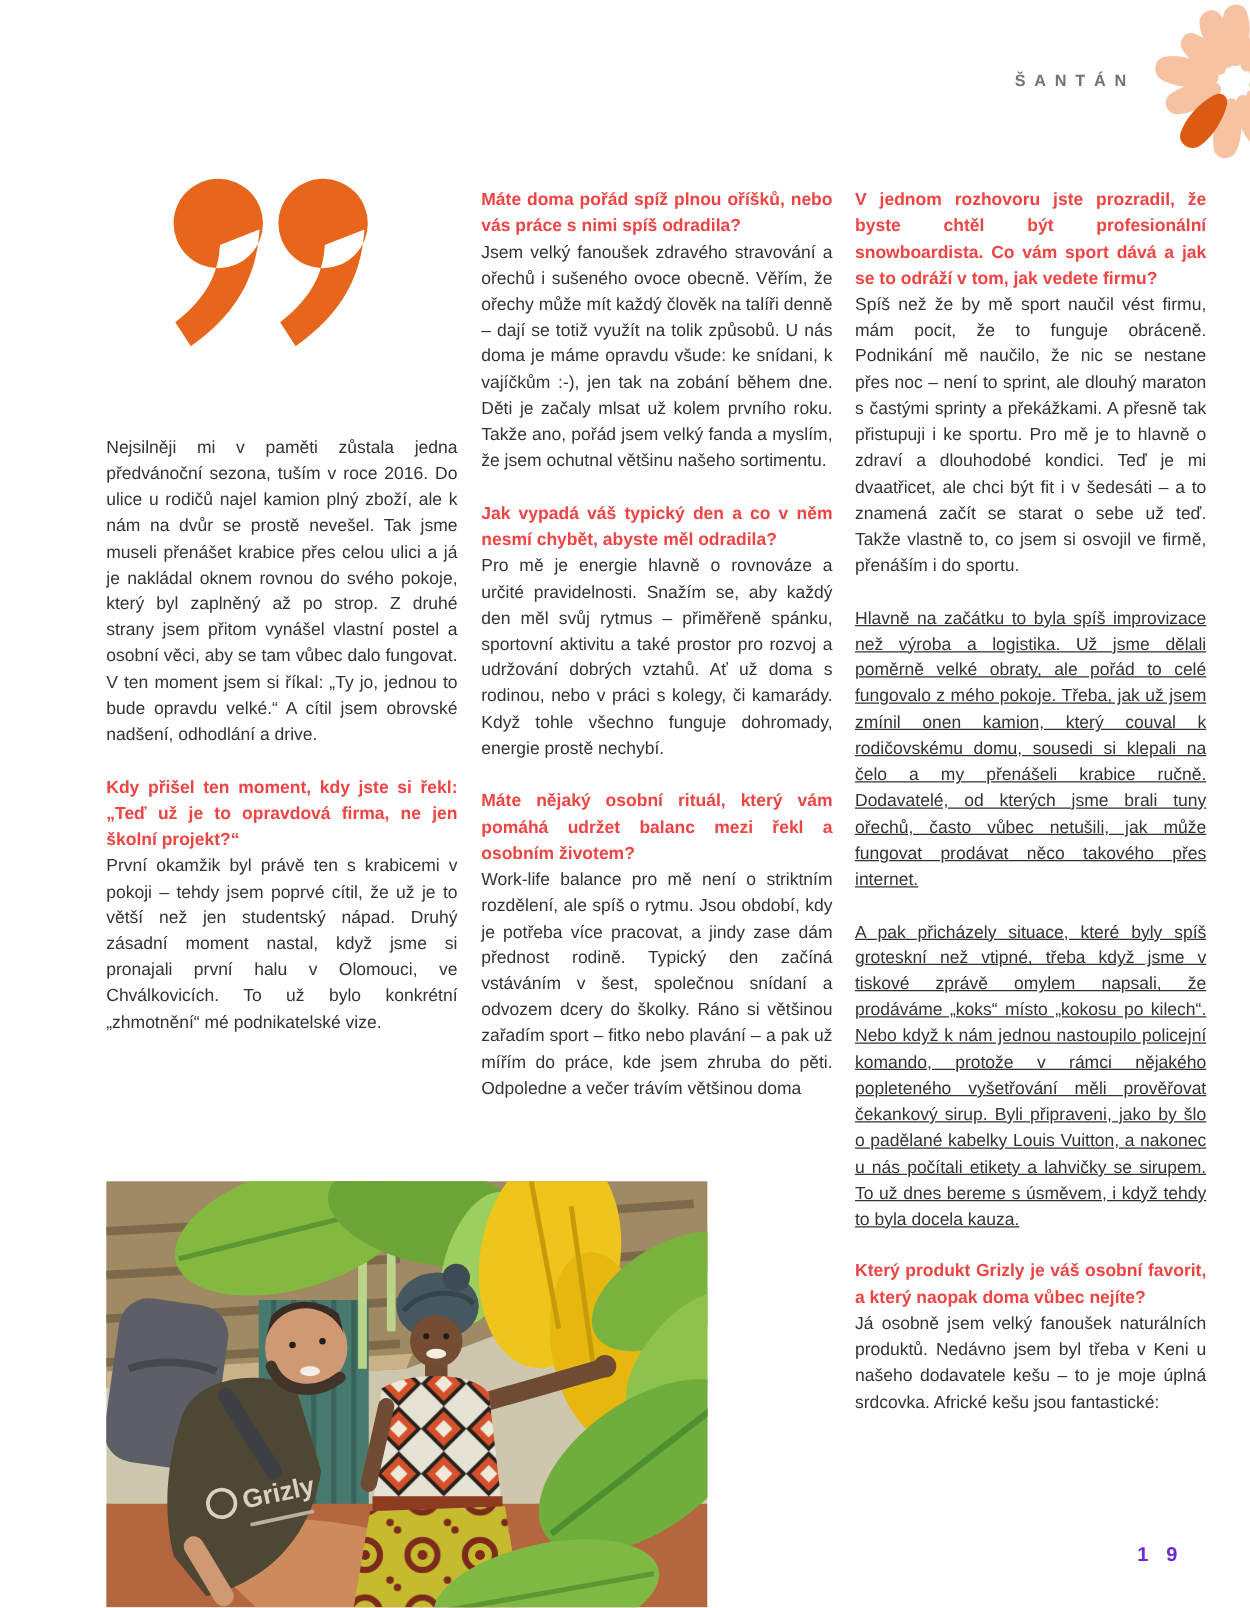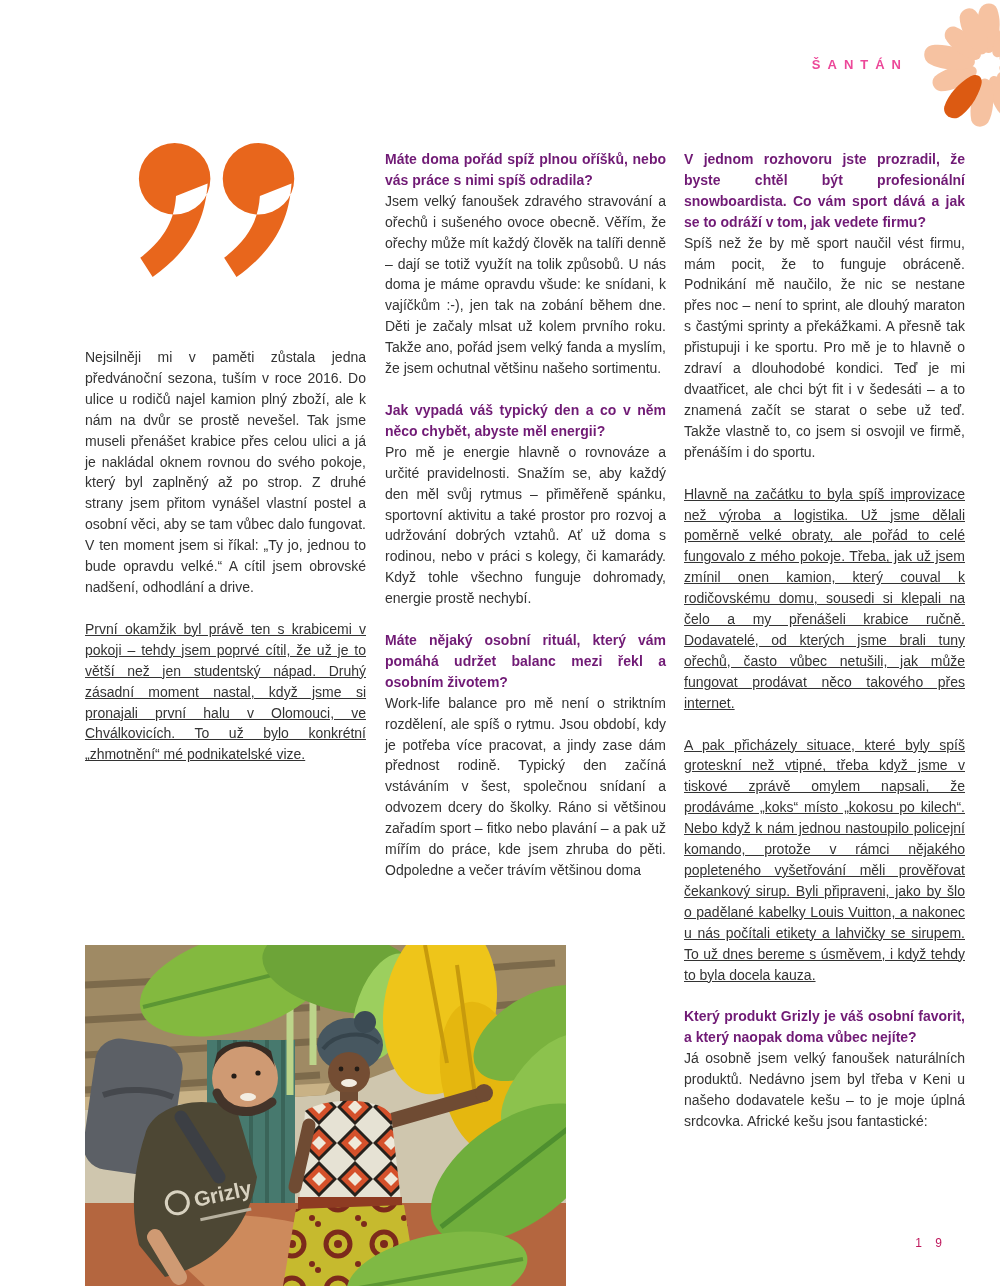--- a/index.html
+++ b/index.html
@@ -4,40 +4,40 @@
 <style>
   html,body{margin:0;padding:0;}
   body{
     width:1000px;height:1286px;position:relative;overflow:hidden;
     background:#ffffff;color:#2e2e2e;
     font-family:"Liberation Sans","DejaVu Sans",sans-serif;
   }
   .brand{
     position:absolute;top:57px;right:92px;
     font-size:13px;font-weight:bold;letter-spacing:7px;
-    color:#ec4899;white-space:nowrap;
+    color:#737373;white-space:nowrap;
   }
   .flower{position:absolute;top:-4px;left:915px;}
   .quote{position:absolute;top:142px;left:132px;}
   .col{
     position:absolute;width:281px;
     font-size:14px;line-height:20.9px;text-align:justify;
     color:#333333;
   }
   #col1{left:85px;top:347px;}
   #col2{left:385px;top:149px;}
   #col3{left:684px;top:149px;}
   .col p{margin:0;}
-  .col p.q{font-weight:bold;color:#701a75;margin-top:21px;}
+  .col p.q{font-weight:bold;color:#ef4444;margin-top:21px;}
   .col p:first-child{margin-top:0;}
   .col p.a + p.a{margin-top:21px;text-decoration:underline;}
   .photo{position:absolute;left:85px;top:945px;width:481px;height:341px;}
   .pagenum{
     position:absolute;right:53px;top:1236px;
-    font-size:12px;font-weight:normal;letter-spacing:5px;color:#be185d;
+    font-size:16px;font-weight:bold;letter-spacing:5px;color:#6d28d9;
   }
 </style>
 </head>
 <body>
 
 <div class="brand">ŠANTÁN</div>
 
 <svg class="flower" width="150" height="150" viewBox="0 0 150 150" aria-hidden="true">
   <defs>
     <path id="petal" d="M-6,-18 C-11,-30 -12,-46 -8,-56 C-4,-63 6,-63 9,-56 C13,-45 12,-30 7,-18 C4,-11 -3,-11 -6,-18 Z"></path>
@@ -64,27 +64,28 @@
 
 <svg class="quote" width="165" height="145" viewBox="0 0 240 210" aria-hidden="true">
   <g fill="#E8661C">
     <path d="M62,1 A52,52 0 1,0 62,105 A52,52 0 1,0 62,1 Z M110,60 C106,120 80,160 30,196 L12,168 C48,140 62,112 64,78 Z"></path>
     <path transform="translate(122,0)" d="M62,1 A52,52 0 1,0 62,105 A52,52 0 1,0 62,1 Z M110,60 C106,120 80,160 30,196 L12,168 C48,140 62,112 64,78 Z"></path>
   </g>
 </svg>
 
 <div class="col" id="col1">
   <p class="a">Nejsilněji mi v paměti zůstala jedna předvánoční sezona, tuším v roce 2016. Do ulice u rodičů najel kamion plný zboží, ale k nám na dvůr se prostě nevešel. Tak jsme museli přenášet krabice přes celou ulici a já je nakládal oknem rovnou do svého pokoje, který byl zaplněný až po strop. Z druhé strany jsem přitom vynášel vlastní postel a osobní věci, aby se tam vůbec dalo fungovat. V ten moment jsem si říkal: „Ty jo, jednou to bude opravdu velké.“ A cítil jsem obrovské nadšení, odhodlání a drive.</p>
+  <p class="q">Kdy přišel ten moment, kdy jste si řekl: „Teď už je to opravdová firma, ne jen školní projekt?“</p>
   <p class="a">První okamžik byl právě ten s krabicemi v pokoji – tehdy jsem poprvé cítil, že už je to větší než jen studentský nápad. Druhý zásadní moment nastal, když jsme si pronajali první halu v Olomouci, ve Chválkovicích. To už bylo konkrétní „zhmotnění“ mé podnikatelské vize.</p>
 </div>
 
 <div class="col" id="col2">
   <p class="q">Máte doma pořád spíž plnou oříšků, nebo vás práce s nimi spíš odradila?</p>
   <p class="a">Jsem velký fanoušek zdravého stravování a ořechů i sušeného ovoce obecně. Věřím, že ořechy může mít každý člověk na talíři denně – dají se totiž využít na tolik způsobů. U nás doma je máme opravdu všude: ke snídani, k vajíčkům :-), jen tak na zobání během dne. Děti je začaly mlsat už kolem prvního roku. Takže ano, pořád jsem velký fanda a myslím, že jsem ochutnal většinu našeho sortimentu.</p>
-  <p class="q">Jak vypadá váš typický den a co v něm něco chybět, abyste měl energii?</p>
+  <p class="q">Jak vypadá váš typický den a co v něm nesmí chybět, abyste měl odradila?</p>
   <p class="a">Pro mě je energie hlavně o rovnováze a určité pravidelnosti. Snažím se, aby každý den měl svůj rytmus – přiměřeně spánku, sportovní aktivitu a také prostor pro rozvoj a udržování dobrých vztahů. Ať už doma s rodinou, nebo v práci s kolegy, či kamarády. Když tohle všechno funguje dohromady, energie prostě nechybí.</p>
   <p class="q">Máte nějaký osobní rituál, který vám pomáhá udržet balanc mezi řekl a osobním životem?</p>
   <p class="a">Work-life balance pro mě není o striktním rozdělení, ale spíš o rytmu. Jsou období, kdy je potřeba více pracovat, a jindy zase dám přednost rodině. Typický den začíná vstáváním v šest, společnou snídaní a odvozem dcery do školky. Ráno si většinou zařadím sport – fitko nebo plavání – a pak už mířím do práce, kde jsem zhruba do pěti. Odpoledne a večer trávím většinou doma</p>
 </div>
 
 <div class="col" id="col3">
   <p class="q">V jednom rozhovoru jste prozradil, že byste chtěl být profesionální snowboardista. Co vám sport dává a jak se to odráží v tom, jak vedete firmu?</p>
   <p class="a">Spíš než že by mě sport naučil vést firmu, mám pocit, že to funguje obráceně. Podnikání mě naučilo, že nic se nestane přes noc – není to sprint, ale dlouhý maraton s častými sprinty a překážkami. A přesně tak přistupuji i ke sportu. Pro mě je to hlavně o zdraví a dlouhodobé kondici. Teď je mi dvaatřicet, ale chci být fit i v šedesáti – a to znamená začít se starat o sebe už teď. Takže vlastně to, co jsem si osvojil ve firmě, přenáším i do sportu.</p>
   <p class="a">Hlavně na začátku to byla spíš improvizace než výroba a logistika. Už jsme dělali poměrně velké obraty, ale pořád to celé fungovalo z mého pokoje. Třeba, jak už jsem zmínil onen kamion, který couval k rodičovskému domu, sousedi si klepali na čelo a my přenášeli krabice ručně. Dodavatelé, od kterých jsme brali tuny ořechů, často vůbec netušili, jak může fungovat prodávat něco takového přes internet.</p>
   <p class="a">A pak přicházely situace, které byly spíš groteskní než vtipné, třeba když jsme v tiskové zprávě omylem napsali, že prodáváme „koks“ místo „kokosu po kilech“. Nebo když k nám jednou nastoupilo policejní komando, protože v rámci nějakého popleteného vyšetřování měli prověřovat čekankový sirup. Byli připraveni, jako by šlo o padělané kabelky Louis Vuitton, a nakonec u nás počítali etikety a lahvičky se sirupem. To už dnes bereme s úsměvem, i když tehdy to byla docela kauza.</p>

